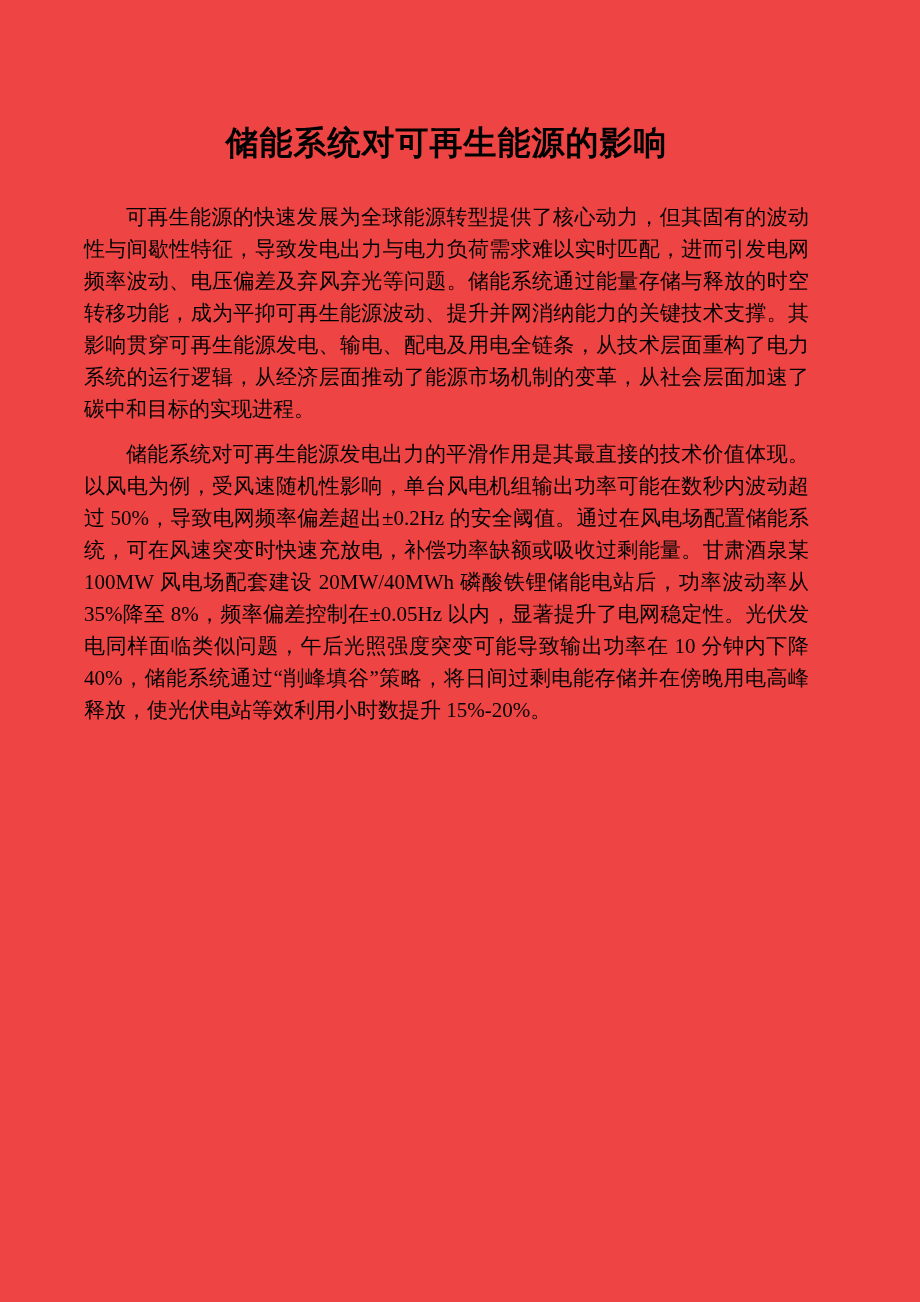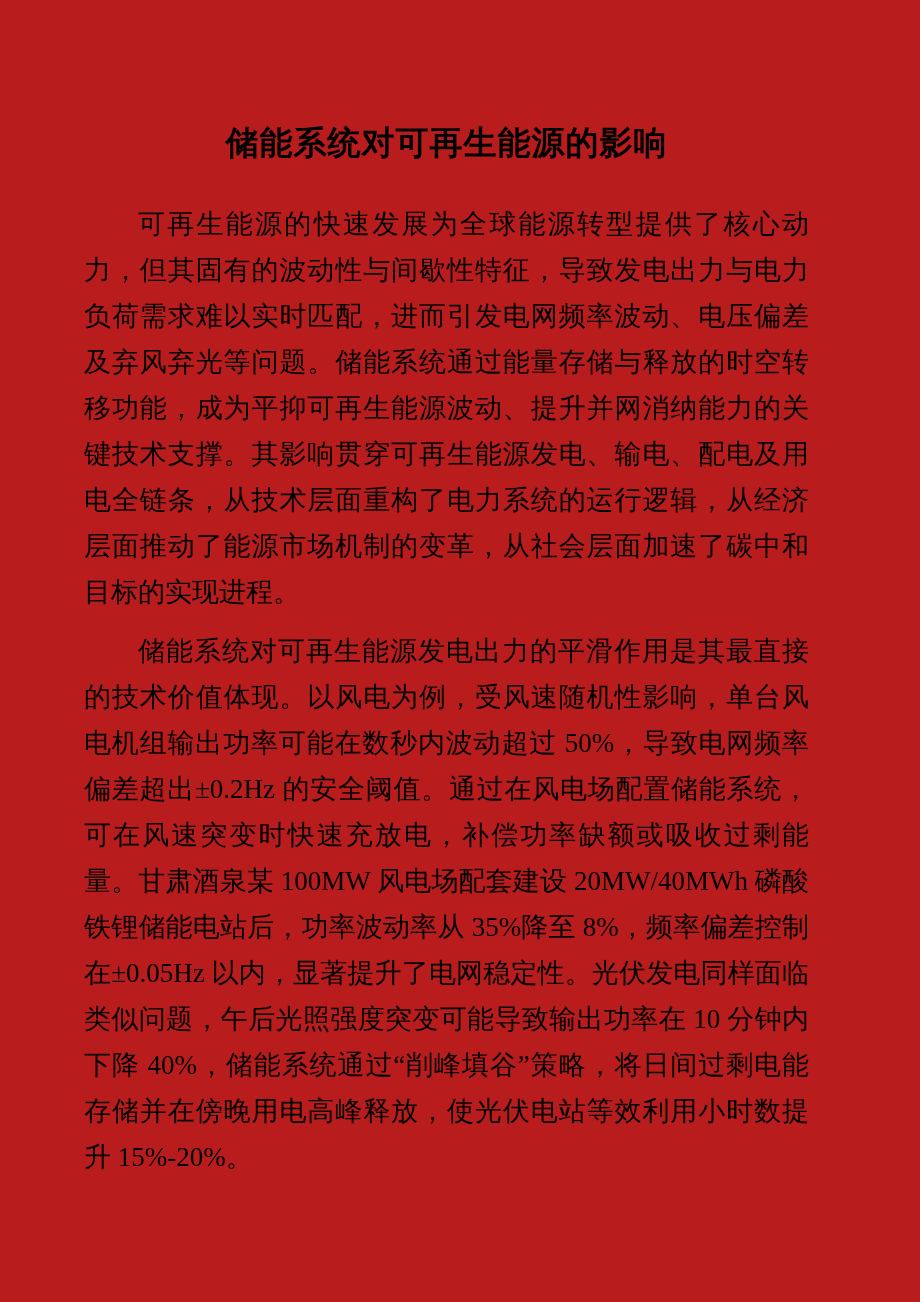--- a/index.html
+++ b/index.html
@@ -4,40 +4,40 @@
 <style>
   html, body {
     margin: 0;
     padding: 0;
     background: #ffffff;
   }
   .page {
     position: relative;
     width: 920px;
     height: 1302px;
-    background: #b91c1c;
+    background: #ef4444;
     box-sizing: border-box;
     padding: 120px 111px 0 84px;
     overflow: hidden;
     color: #000000;
   }
   .doc-title {
     font-family: "Liberation Sans", "DejaVu Sans", sans-serif;
     font-weight: bold;
     font-size: 33px;
     line-height: 46px;
     text-align: center;
     letter-spacing: 1px;
     color: #000000;
     margin: 0 0 35px 0;
   }
   .para {
     font-family: "Liberation Serif", "DejaVu Serif", serif;
-    font-size: 27px;
-    line-height: 46px;
+    font-size: 21px;
+    line-height: 32px;
     color: #000000;
     text-align: justify;
     text-justify: inter-ideograph;
     text-indent: 2em;
     margin: 0 0 13px 0;
   }
 </style>
 </head>
 <body>
 

